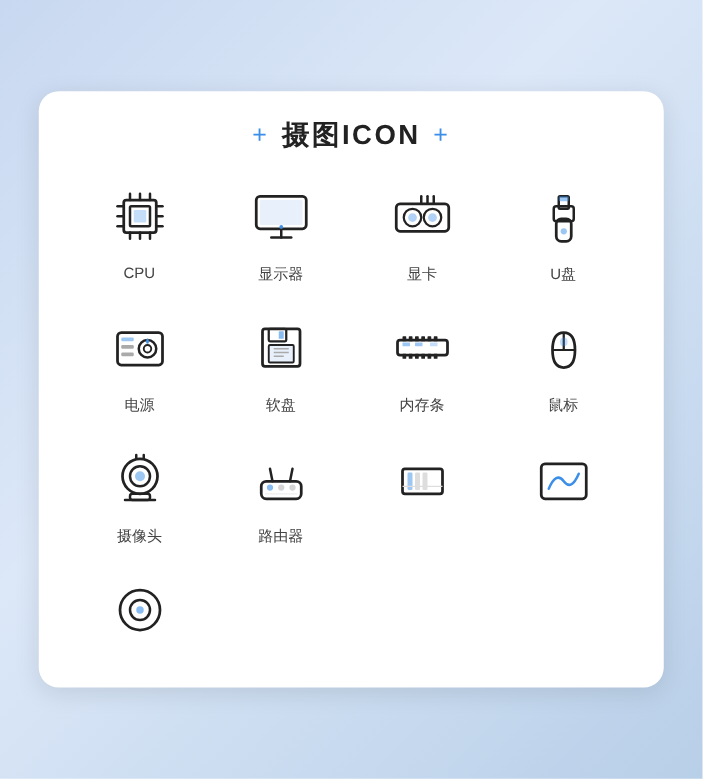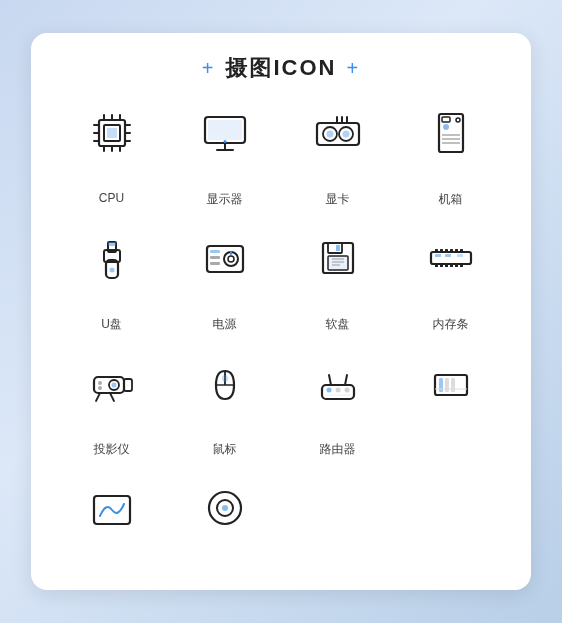--- a/index.html
+++ b/index.html
@@ -53,21 +53,20 @@
       width: 64px;
       height: 64px;
       display: flex;
       align-items: center;
       justify-content: center;
     }
     .icon-label {
       font-size: 12px;
       color: #444;
       text-align: center;
-      margin-top: 20px;
     }
     svg {
       overflow: visible;
     }
   </style>
 </head>
 <body>
 
 <div class="card">
   <div class="header">
@@ -124,34 +123,20 @@
           <circle cx="34" cy="27" r="7" fill="none" stroke="#222" stroke-width="1.8"></circle>
           <circle cx="34" cy="27" r="3.5" fill="#3b8fe8" opacity="0.4"></circle>
           <line x1="25" y1="16" x2="25" y2="10" stroke="#222" stroke-width="2" stroke-linecap="round"></line>
           <line x1="30" y1="16" x2="30" y2="10" stroke="#222" stroke-width="2" stroke-linecap="round"></line>
           <line x1="35" y1="16" x2="35" y2="10" stroke="#222" stroke-width="2" stroke-linecap="round"></line>
         </svg>
       </div>
       <span class="icon-label">显卡</span>
     </div>
 
-    <div class="icon-item">
-      <div class="icon-wrap">
-        <svg width="52" height="52" viewBox="0 0 52 52">
-          <rect x="14" y="7" width="24" height="38" rx="2" fill="none" stroke="#222" stroke-width="2.2"></rect>
-          <rect x="17" y="10" width="8" height="5" rx="1" fill="none" stroke="#222" stroke-width="1.5"></rect>
-          <circle cx="21" cy="20" r="3" fill="#3b8fe8" opacity="0.6"></circle>
-          <line x1="17" y1="28" x2="35" y2="28" stroke="#aaa" stroke-width="1.5"></line>
-          <line x1="17" y1="32" x2="35" y2="32" stroke="#aaa" stroke-width="1.5"></line>
-          <line x1="17" y1="36" x2="35" y2="36" stroke="#aaa" stroke-width="1.5"></line>
-          <circle cx="33" cy="13" r="2" fill="none" stroke="#222" stroke-width="1.5"></circle>
-        </svg>
-      </div>
-      <span class="icon-label">机箱</span>
-    </div>
 
     <div class="icon-item">
       <div class="icon-wrap">
         <svg width="52" height="52" viewBox="0 0 52 52">
           <rect x="20" y="28" width="12" height="18" rx="4" fill="none" stroke="#222" stroke-width="2.2"></rect>
           <rect x="18" y="18" width="16" height="12" rx="2" fill="none" stroke="#222" stroke-width="2"></rect>
           <rect x="22" y="10" width="8" height="10" rx="1" fill="none" stroke="#222" stroke-width="2"></rect>
           <rect x="22" y="10" width="8" height="4" rx="1" fill="#3b8fe8" opacity="0.5"></rect>
           <circle cx="26" cy="38" r="2.5" fill="#3b8fe8" opacity="0.5"></circle>
         </svg>
@@ -207,49 +192,48 @@
           <rect x="35" y="31" width="3" height="4" rx="0.5" fill="#222"></rect>
           <rect x="10" y="22" width="6" height="3" rx="0.5" fill="#3b8fe8" opacity="0.5"></rect>
           <rect x="20" y="22" width="6" height="3" rx="0.5" fill="#3b8fe8" opacity="0.5"></rect>
           <rect x="32" y="22" width="6" height="3" rx="0.5" fill="#3b8fe8" opacity="0.3"></rect>
         </svg>
       </div>
       <span class="icon-label">内存条</span>
     </div>
 
 
-    <div class="icon-item">
-      <div class="icon-wrap">
-        <svg width="52" height="52" viewBox="0 0 52 52">
-          <rect x="8" y="20" width="30" height="16" rx="4" fill="none" stroke="#222" stroke-width="2.2"></rect>
-          <circle cx="28" cy="28" r="5" fill="none" stroke="#222" stroke-width="1.8"></circle>
-          <circle cx="28" cy="28" r="2.5" fill="#3b8fe8" opacity="0.5"></circle>
-          <rect x="38" y="22" width="8" height="12" rx="2" fill="none" stroke="#222" stroke-width="1.8"></rect>
-          <line x1="14" y1="36" x2="10" y2="44" stroke="#222" stroke-width="1.8" stroke-linecap="round"></line>
-          <line x1="24" y1="36" x2="28" y2="44" stroke="#222" stroke-width="1.8" stroke-linecap="round"></line>
-          <circle cx="14" cy="26" r="2" fill="#aaa"></circle>
-          <circle cx="14" cy="31" r="2" fill="#aaa"></circle>
-        </svg>
-      </div>
-      <span class="icon-label">投影仪</span>
-    </div>
 
     <div class="icon-item">
       <div class="icon-wrap">
         <svg width="52" height="52" viewBox="0 0 52 52">
           <path d="M17 28 Q17 14 26 14 Q35 14 35 28 Q35 42 26 42 Q17 42 17 28Z" fill="none" stroke="#222" stroke-width="2.2"></path>
           <line x1="26" y1="14" x2="26" y2="28" stroke="#222" stroke-width="1.8"></line>
           <line x1="17" y1="28" x2="35" y2="28" stroke="#222" stroke-width="1.5"></line>
           <rect x="23" y="18" width="6" height="7" rx="3" fill="#3b8fe8" opacity="0.3"></rect>
         </svg>
       </div>
       <span class="icon-label">鼠标</span>
     </div>
 
 
+    <div class="icon-item">
+      <div class="icon-wrap">
+        <svg width="52" height="52" viewBox="0 0 52 52">
+          <circle cx="26" cy="24" r="14" fill="none" stroke="#222" stroke-width="2.2"></circle>
+          <circle cx="26" cy="24" r="8" fill="none" stroke="#222" stroke-width="2"></circle>
+          <circle cx="26" cy="24" r="4" fill="#3b8fe8" opacity="0.5"></circle>
+          <rect x="18" y="38" width="16" height="5" rx="2" fill="none" stroke="#222" stroke-width="2"></rect>
+          <line x1="14" y1="43" x2="38" y2="43" stroke="#222" stroke-width="2" stroke-linecap="round"></line>
+          <line x1="23" y1="10" x2="23" y2="7" stroke="#222" stroke-width="2" stroke-linecap="round"></line>
+          <line x1="29" y1="10" x2="29" y2="7" stroke="#222" stroke-width="2" stroke-linecap="round"></line>
+        </svg>
+      </div>
+      <span class="icon-label">摄像头</span>
+    </div>
 
 
     <div class="icon-item">
       <div class="icon-wrap">
         <svg width="52" height="52" viewBox="0 0 52 52">
           <rect x="10" y="28" width="32" height="14" rx="4" fill="none" stroke="#222" stroke-width="2.2"></rect>
           <line x1="19" y1="28" x2="17" y2="18" stroke="#222" stroke-width="2" stroke-linecap="round"></line>
           <line x1="33" y1="28" x2="35" y2="18" stroke="#222" stroke-width="2" stroke-linecap="round"></line>
           <circle cx="17" cy="33" r="2.5" fill="#3b8fe8" opacity="0.6"></circle>
           <circle cx="26" cy="33" r="2.5" fill="#aaa" opacity="0.5"></circle>

